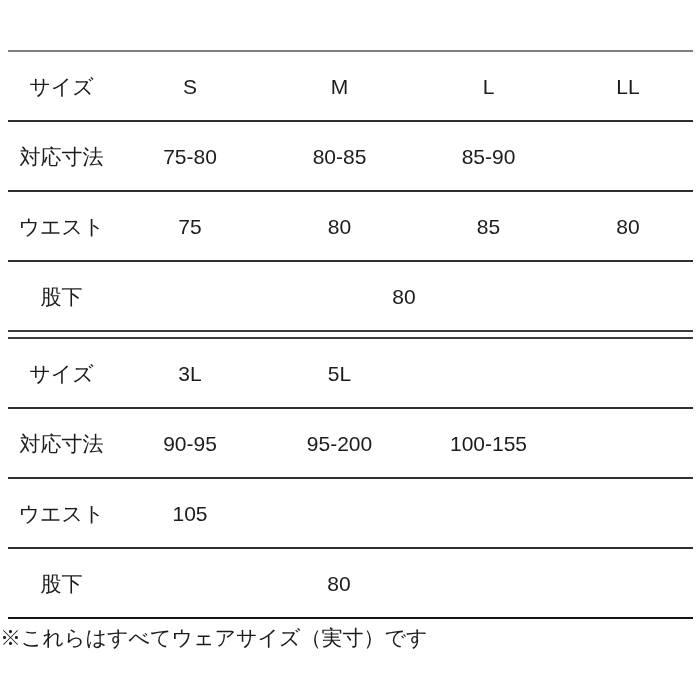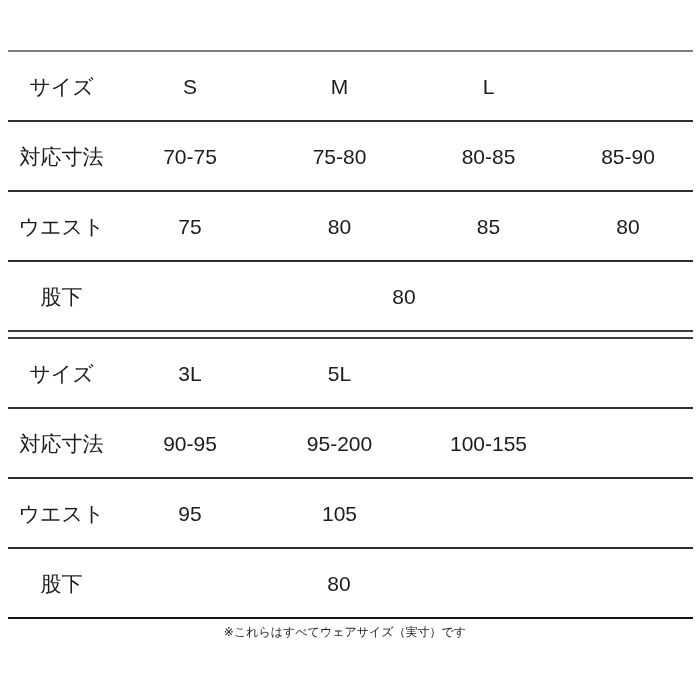--- a/index.html
+++ b/index.html
@@ -48,41 +48,42 @@
   .separator-gap {
     height: 5px;
   }
 
   .table-lower { border-top: 2px solid var(--separator-rule, #3d3d3d); }
   .table-lower .row:last-child { border-bottom: 2px solid var(--bottom-rule, #141414); }
 
   .footnote {
     width: 692px;
     margin-top: 5px;
-    text-align: center;
-    font-size: 12px;
+    text-align: left;
+    font-size: 21px;
     padding-right: 2px;
     box-sizing: border-box;
+    font-family: Liberation Mono, monospace;
   }
 </style>
 </head>
 <body>
 
 <div class="canvas">
 
   <div class="size-table table-upper">
     <div class="row">
       <div class="cell label">サイズ</div>
       <div class="cell">S</div>
       <div class="cell">M</div>
       <div class="cell">L</div>
+      <div class="cell">LL</div>
     </div>
     <div class="row">
       <div class="cell label">対応寸法</div>
-      <div class="cell">70-75</div>
       <div class="cell">75-80</div>
       <div class="cell">80-85</div>
       <div class="cell">85-90</div>
     </div>
     <div class="row">
       <div class="cell label">ウエスト</div>
       <div class="cell">75</div>
       <div class="cell">80</div>
       <div class="cell">85</div>
       <div class="cell">80</div>
@@ -104,21 +105,20 @@
     </div>
     <div class="row">
       <div class="cell label">対応寸法</div>
       <div class="cell">90-95</div>
       <div class="cell">95-200</div>
       <div class="cell">100-155</div>
       <div class="cell"></div>
     </div>
     <div class="row">
       <div class="cell label">ウエスト</div>
-      <div class="cell">95</div>
       <div class="cell">105</div>
       <div class="cell"></div>
     </div>
     <div class="row">
       <div class="cell label">股下</div>
       <div class="cell span3">80</div>
       <div class="cell"></div>
     </div>
   </div>
 

